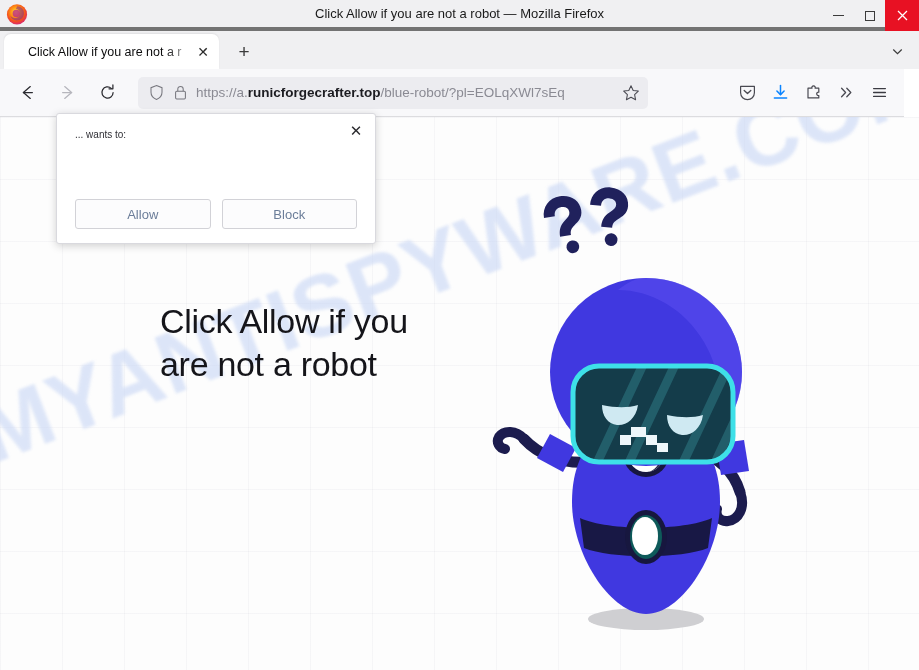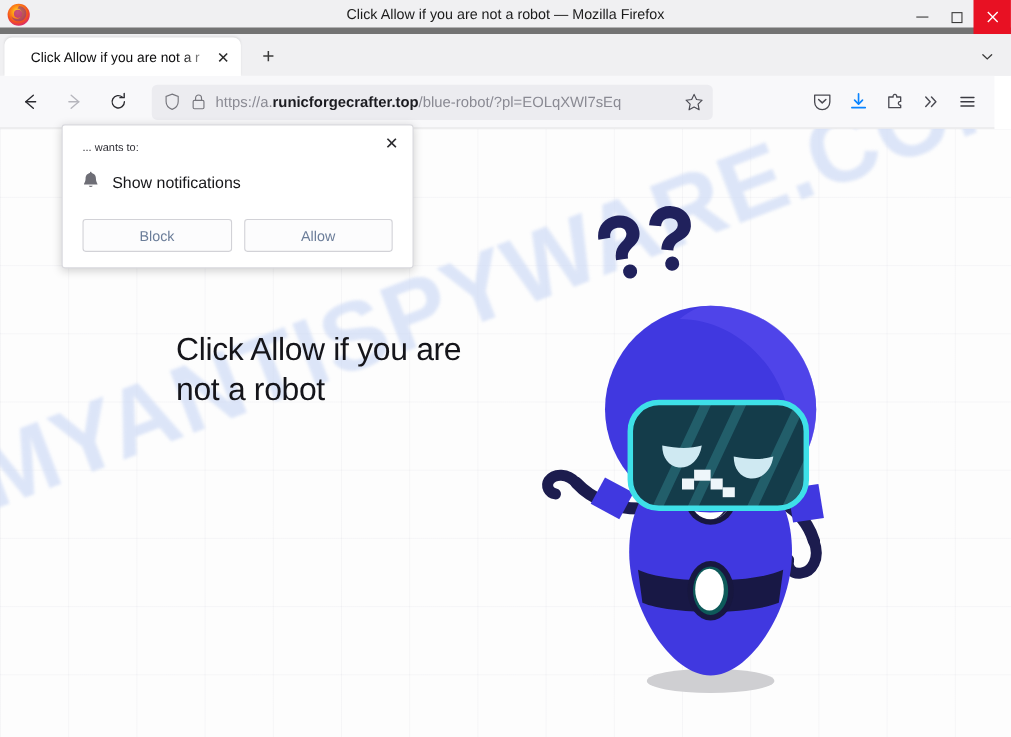--- a/index.html
+++ b/index.html
@@ -8,21 +8,21 @@
     overflow: hidden;
     font-family: "Liberation Sans", sans-serif;
     background: #ffffff;
   }
   #app { position: relative; width: 919px; height: 670px; }
 
   
   .titlebar {
     position: absolute; top: 0; left: 0; width: 919px; height: 31px;
     background: #f0f0f2;
-    border-bottom: 6px solid #737373;
+    border-bottom: 4px solid #737373;
     display: flex; align-items: center;
   }
   .ff-logo { width: 26px; height: 26px; margin-left: 4px; flex: 0 0 auto; }
   .title-text {
     position: absolute; left: 0; right: 0; text-align: center;
     font-size: 13px; color: #1a1a1a; line-height: 31px;
     pointer-events: none;
   }
   .wincontrols {
     position: absolute; right: 0; top: 0; height: 31px;
@@ -131,21 +131,21 @@
     font-size: 88px; font-weight: 700; letter-spacing: 1px;
     color: #c9d7f5;
     opacity: .62;
     filter: blur(1.4px);
     white-space: nowrap;
     user-select: none;
   }
   .headline {
     position: absolute; left: 160px; top: 183px;
     width: 300px;
-    font-size: 29px; line-height: 1.27;
+    font-size: 34px; line-height: 1.27;
     font-weight: 400; color: #15151a;
     letter-spacing: -0.3px;
   }
   .captcha {
     position: absolute; left: 162px; top: 413px;
     width: 72px; text-align: center;
   }
   .captcha-label {
     margin-top: 6px;
     font-size: 9.5px; color: #8c8c96; letter-spacing: .6px;
@@ -396,29 +396,19 @@
       </svg>
     </div>
 
     <div class="headline">Click Allow if you are not a robot</div>
 
   </div>
 
   <div class="popup">
     <div class="popup-close">✕</div>
     <div class="popup-origin">... wants to:</div>
-    <div class="popup-perm">
-      <span>
-        <svg width="15" height="17" viewBox="0 0 15 17">
-          <path d="M7.5 1.2 c -2.8 0 -4.7 2.1 -4.7 4.9 c 0 3.6 -1.5 4.4 -1.5 5.6 h12.4 c 0 -1.2 -1.5 -2 -1.5 -5.6 c 0 -2.8 -1.9 -4.9 -4.7 -4.9 z" fill="#6e6e76"></path>
-          <path d="M5.7 12.8 a1.9 1.9 0 0 0 3.6 0 z" fill="#6e6e76"></path>
-          <rect x="6.8" y="0" width="1.4" height="2" rx=".7" fill="#6e6e76"></rect>
-        </svg>
-      </span>
-      <span class="popup-perm-label">Show notifications</span>
-    </div>
     <div class="popup-actions">
+      <button class="pbtn">Allow</button>
       <button class="pbtn">Block</button>
-      <button class="pbtn">Allow</button>
     </div>
   </div>
 
 </div>
 
 </body></html>

